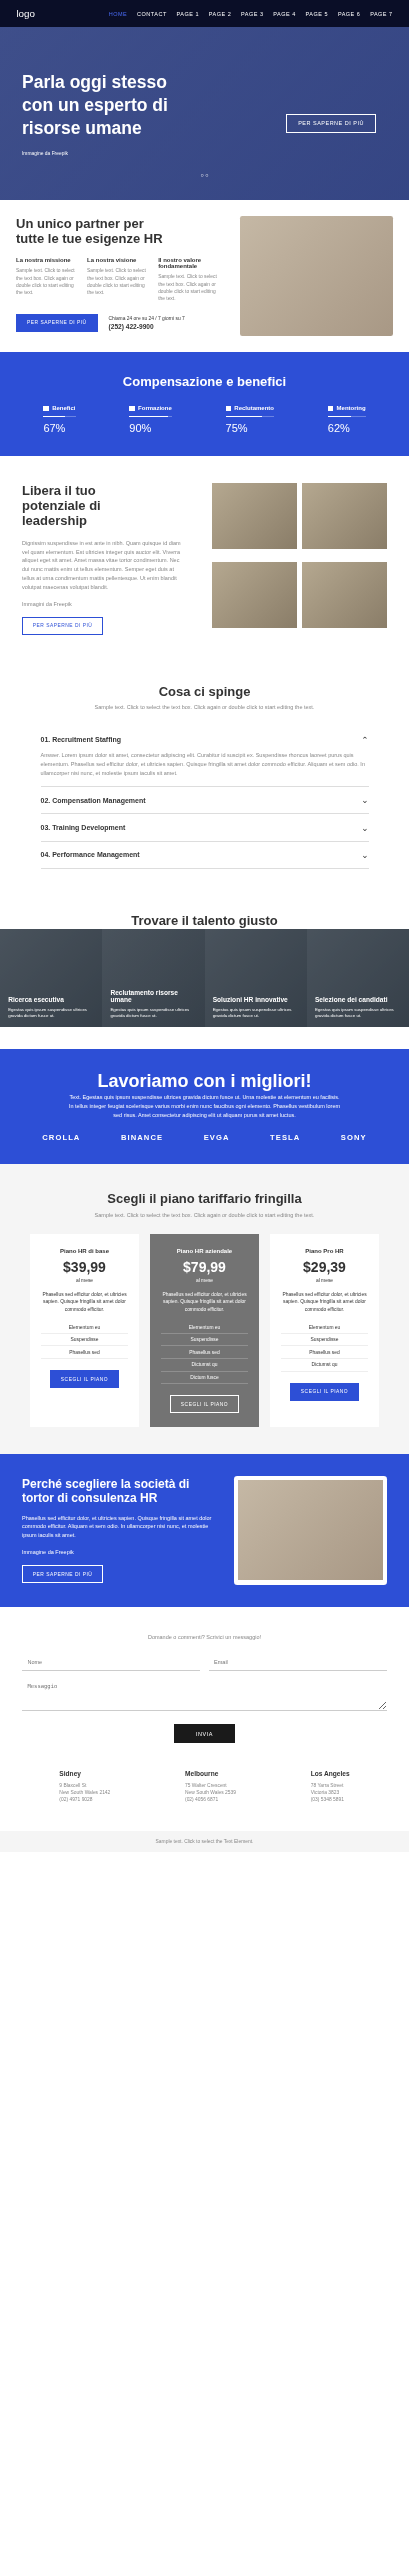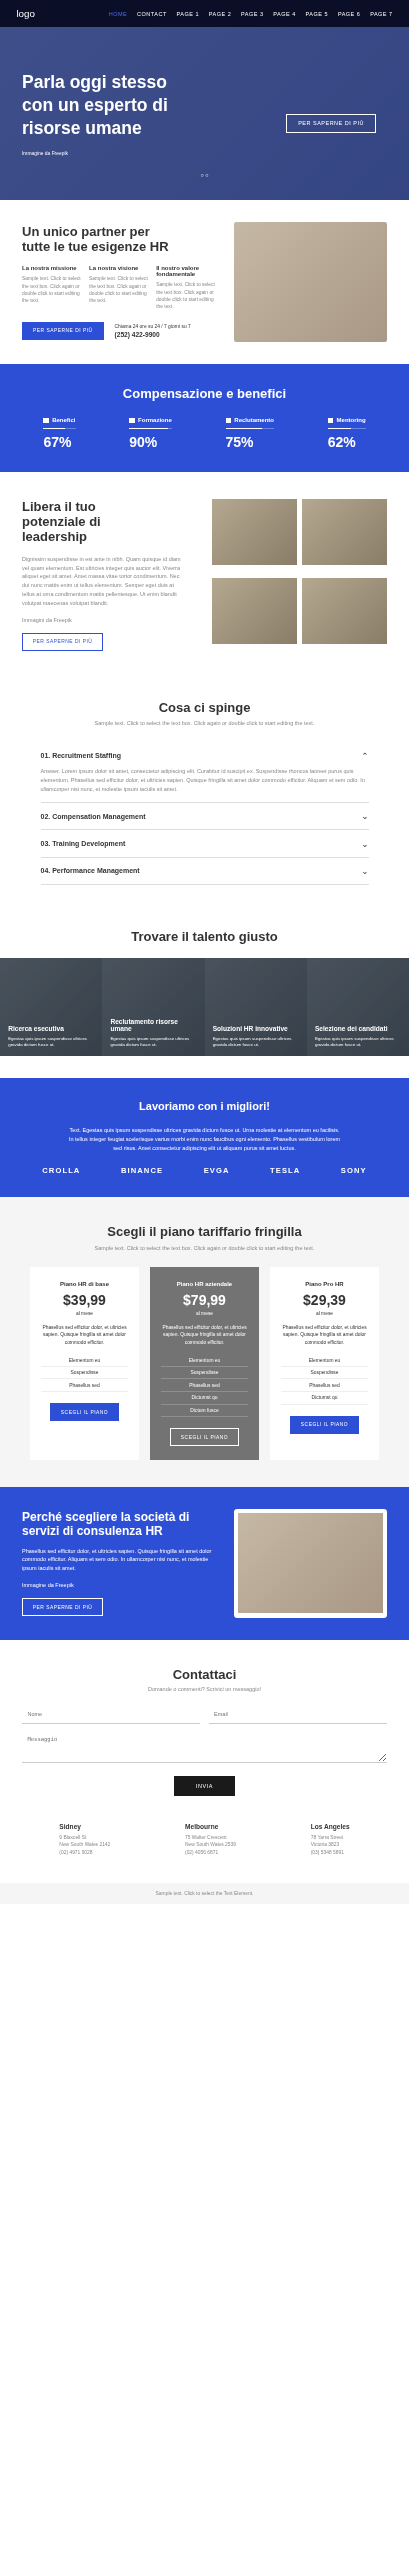--- a/index.html
+++ b/index.html
@@ -7,63 +7,63 @@
 .header{background:#0a0e27;padding:8.2px 16.4px;display:flex;justify-content:space-between;align-items:center}
 .logo{color:#fff;font-size:9.8px;font-weight:normal}
 .nav{display:flex;gap:9.8px}
 .nav a{color:#fff;text-decoration:none;font-size:5.5px;letter-spacing:0.5px}
 .nav a.active{color:#4a6cf7}
 .hero{background:linear-gradient(rgba(30,45,120,.7),rgba(30,45,120,.7)),linear-gradient(135deg,#8a9db5,#6b7fa0);padding:44px 22px 22px;color:#fff;position:relative}
 .hero h1{font-size:17.5px;max-width:175px;line-height:1.3;margin-bottom:11px}
 .hero-btn{display:inline-block;border:0.5px solid #fff;padding:5.5px 11px;color:#fff;text-decoration:none;font-size:5.5px;letter-spacing:0.5px;position:absolute;right:33px;top:50%}
 .hero-credit{font-size:4.9px;margin-top:5.5px}
 .dots{text-align:center;margin-top:16.4px;font-size:5.5px}
-.partner{display:flex;padding:22px;gap:19px;align-items:center}
+.partner{display:flex;padding:16px;gap:19px;align-items:flex-start}
 .partner-left{flex:1}
 .partner-left h2{font-size:13px;margin-bottom:11px;max-width:153px}
 .partner-cols{display:flex;gap:8.2px;margin-bottom:11px}
 .partner-col{flex:1}
 .partner-col h4{font-size:6px;margin-bottom:4.4px}
 .partner-col p{font-size:4.9px;color:#888;line-height:1.5}
 .partner-cta{display:flex;gap:11px;align-items:center}
 .btn-blue{background:#2d4fd6;color:#fff;padding:6.6px 11px;text-decoration:none;font-size:4.9px;letter-spacing:0.5px;display:inline-block}
 .phone-info{font-size:4.9px}
 .phone-info strong{display:block;font-size:6.6px;margin-top:2.2px}
 .partner-img{width:153px;height:120px;background:linear-gradient(135deg,#c5b8a5,#a89885);border-radius:2.2px}
 .comp{background:#2d4fd6;color:#fff;padding:22px;text-align:center}
 .comp h2{font-size:13px;margin-bottom:16.4px}
 .comp-grid{display:flex;justify-content:space-around;gap:11px}
 .comp-item{text-align:left}
 .comp-item h5{font-size:6px;margin-bottom:2.7px;display:flex;align-items:center;gap:3.3px}
 .comp-item .bar{height:1.6px;background:rgba(255,255,255,.3);margin:4.4px 0;position:relative}
 .comp-item .bar-fill{height:100%;background:#fff}
-.comp-item .pct{font-size:14px;font-weight:bold}
+.comp-item .pct{font-size:11px;font-weight:normal}
 .leader{display:flex;padding:27px 22px;gap:26px}
 .leader-left{flex:1}
 .leader-left h2{font-size:13px;margin-bottom:11px;max-width:109px}
 .leader-left p{font-size:5.5px;color:#888;line-height:1.6;margin-bottom:8.2px}
 .btn-outline{border:0.5px solid #2d4fd6;color:#2d4fd6;padding:5.5px 9.8px;text-decoration:none;font-size:4.9px;letter-spacing:0.5px;display:inline-block}
 .leader-imgs{display:grid;grid-template-columns:1fr 1fr;gap:5.5px;width:175px}
 .leader-imgs div{height:66px;background:linear-gradient(135deg,#b5a890,#8a7d68)}
 .drives{padding:22px;text-align:center}
 .drives h2{font-size:13px;margin-bottom:5.5px}
 .drives>p{font-size:5.5px;color:#888;margin-bottom:16.4px}
 .accordion{text-align:left;max-width:328px;margin:0 auto}
 .acc-item{border-bottom:0.5px solid #ddd;padding:8.2px 0}
 .acc-head{display:flex;justify-content:space-between;align-items:center;cursor:pointer}
 .acc-head h4{font-size:7px}
 .acc-body{font-size:5.5px;color:#888;line-height:1.6;margin-top:6.6px}
 .talent{padding:22px 0;text-align:center}
-.talent h2{font-size:13px;margin-bottom:14px}
+.talent h2{font-size:13px;margin-bottom:1px}
 .talent-grid{display:flex}
 .talent-card{flex:1;height:98px;background:linear-gradient(rgba(0,0,0,.4),rgba(0,0,0,.4)),linear-gradient(135deg,#7a8a9a,#5a6a7a);color:#fff;padding:8.2px;display:flex;flex-direction:column;justify-content:flex-end;text-align:left}
 .talent-card h5{font-size:6.6px;margin-bottom:3.3px}
 .talent-card p{font-size:4.4px;line-height:1.4}
 .best{background:#2d4fd6;color:#fff;padding:22px;text-align:center}
-.best h2{font-size:11px;margin-bottom:14px}
+.best h2{font-size:18px;margin-bottom:1px}
 .best p{font-size:5.5px;max-width:273px;margin:0 auto 13.6px;line-height:1.6}
 .logos{display:flex;justify-content:space-around;align-items:center;font-size:7.6px;letter-spacing:1.1px;font-weight:bold}
 .pricing{background:#f5f5f5;padding:27px 22px;text-align:center}
 .pricing h2{font-size:13px;margin-bottom:5.5px}
 .pricing>p{font-size:5.5px;color:#888;margin-bottom:16.4px}
 .price-grid{display:flex;gap:11px;justify-content:center}
 .price-card{background:#fff;padding:13.6px 11px;flex:1;max-width:109px}
 .price-card.featured{background:#737373;color:#fff}
 .price-card h5{font-size:6px;margin-bottom:5.5px}
 .price-card .price{font-size:14px;font-weight:bold;margin-bottom:2.7px}
@@ -280,32 +280,31 @@
           <li>Elementum eu</li>
           <li>Suspendisse</li>
           <li>Phasellus sed</li>
           <li>Dictumst qu</li>
         </ul><a href="#" class="btn-blue">SCEGLI IL PIANO</a></div>
     </div>
 </section>
 
 <section class="why">
   <div class="why-left">
-    <h2>Perché scegliere la società di servizi di consulenza HR</h2>
+    <h2>Perché scegliere la società di tortor di consulenza HR</h2>
     <p>Phasellus sed efficitur dolor, et ultricies sapien. Quisque fringilla sit amet dolor commodo efficitur. Aliquam et sem odio. In ullamcorper nisi nunc, et molestie ipsum iaculis sit amet.</p>
     <p>Immagine da Freepik</p>
     <a href="#" class="btn-white-outline">PER SAPERNE DI PIÙ</a>
   </div>
   <div class="why-img">
       <div class="why-img-inner"></div>
     </div>
 </section>
 
 <section class="contact">
-  <h2>Contattaci</h2>
   <p>Domande o commenti? Scrivici un messaggio!</p>
   <div class="form-row">
     <input type="text" placeholder="Nome" style="">
     <input type="email" placeholder="Email" style="">
   </div>
   <textarea placeholder="Messaggio" style=""></textarea>
   <br><button class="btn-dark">INVIA</button>
   <div class="locations" id="locations">
       <div class="loc">
         <h5>Sidney</h5>

